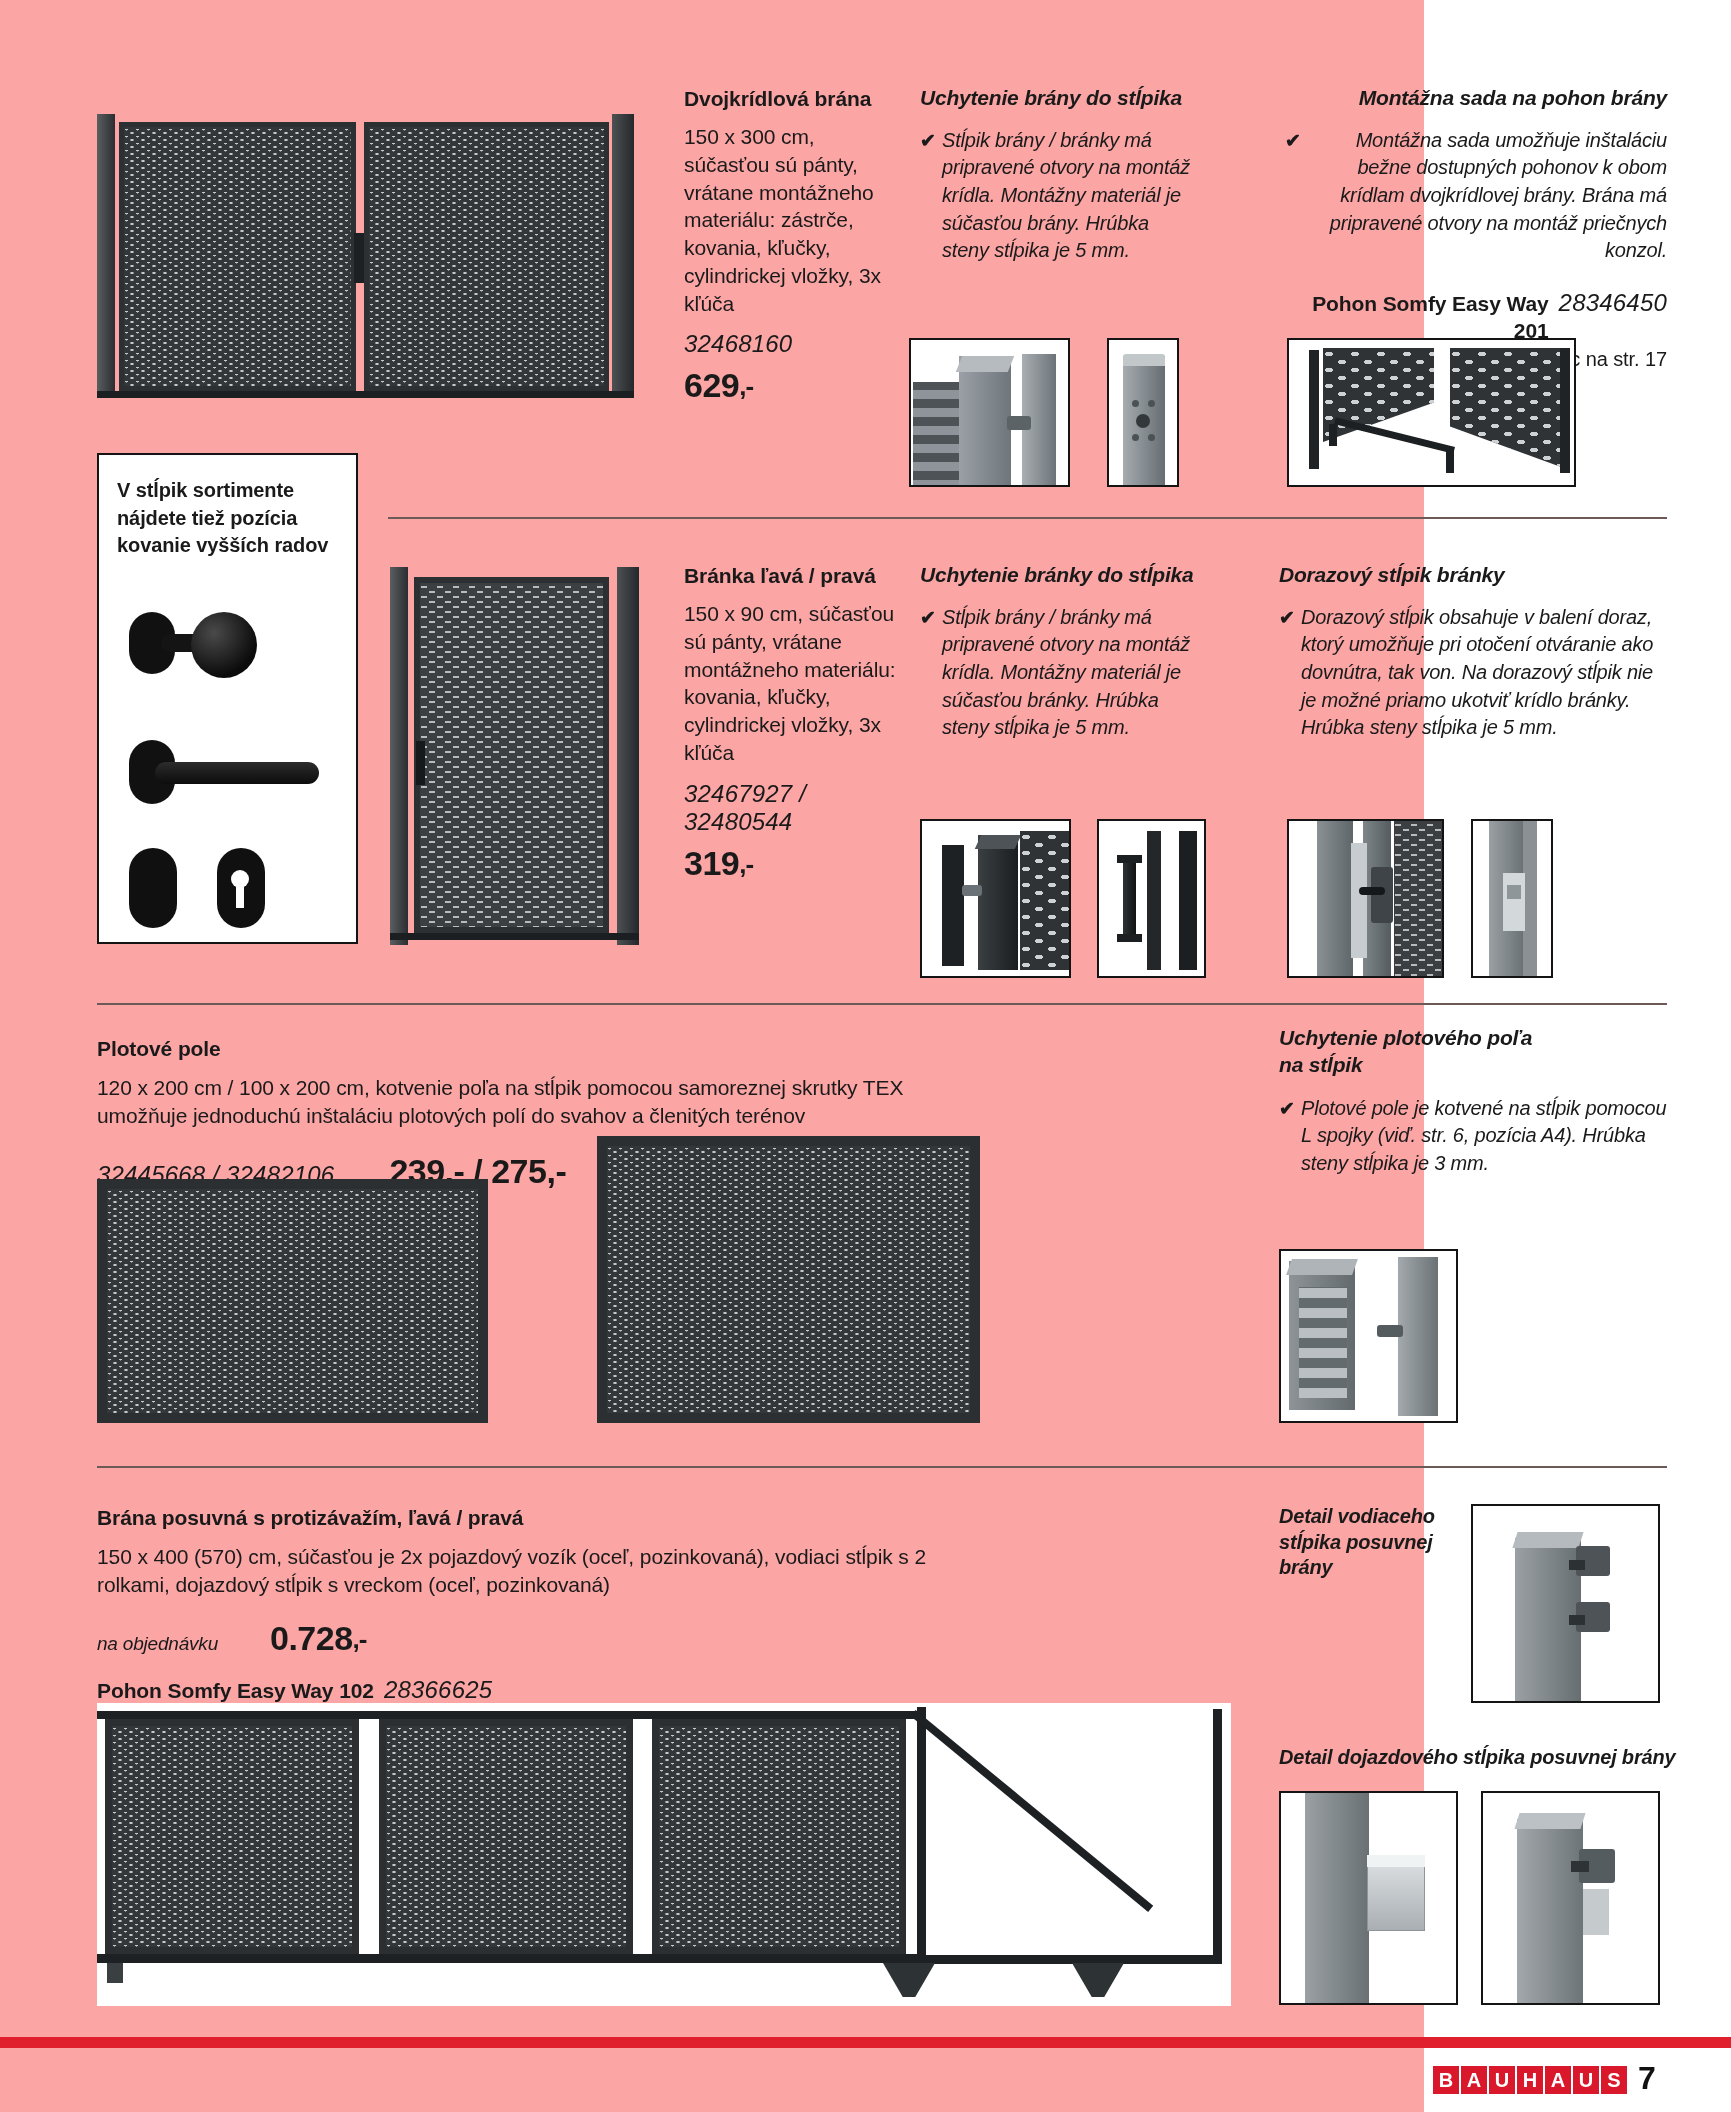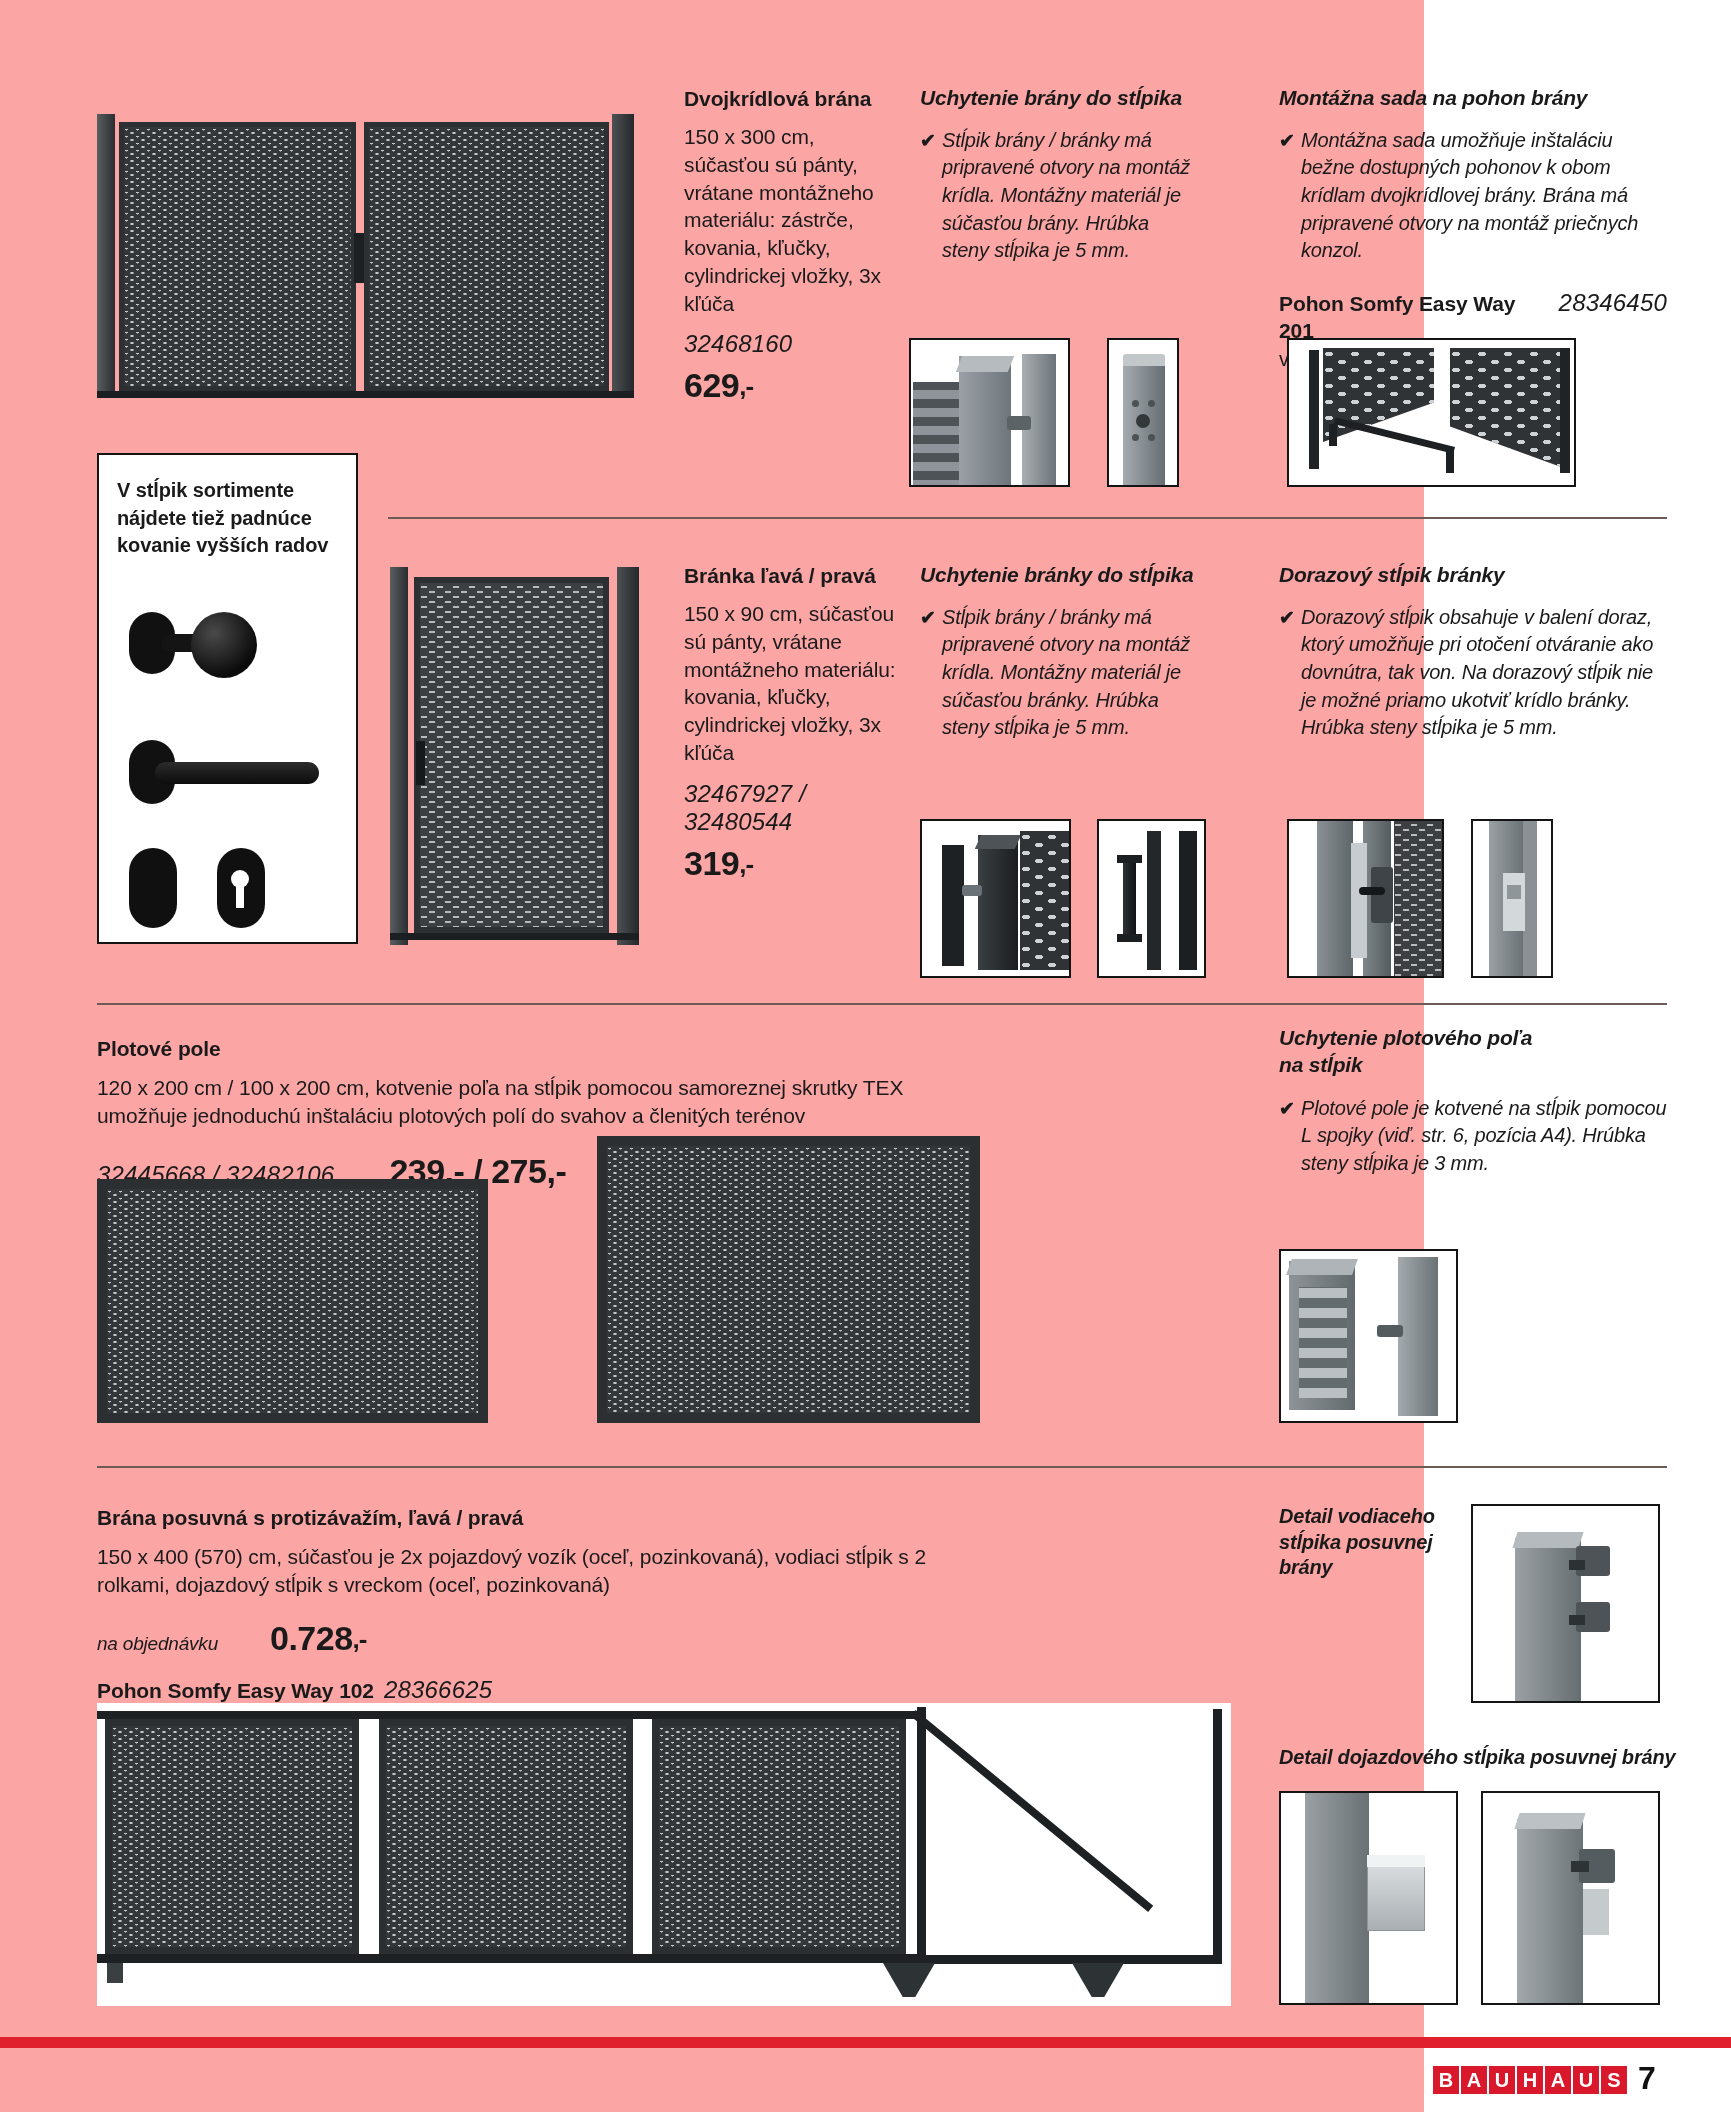--- a/index.html
+++ b/index.html
@@ -89,21 +89,21 @@
   </div>
 
   <div style="position:absolute; left:920px; top:85px; width:279px;">
     <div class="h-italic">Uchytenie brány do stĺpika</div>
     <div class="bullet" style="margin-top:15px;">
       <span class="ck">✔</span>
       <span class="body-it">Stĺpik brány / bránky má pripravené otvory na montáž krídla. Montážny materiál je súčasťou brány. Hrúbka steny stĺpika je 5 mm.</span>
     </div>
   </div>
 
-  <div style="position:absolute; left:1279px; top:85px; width:388px;">
+  <div style="position:absolute; left:1279px; top:85px; width:388px;text-align:right;">
     <div class="h-italic">Montážna sada na pohon brány</div>
     <div class="bullet" style="margin-top:15px;">
       <span class="ck">✔</span>
       <span class="body-it">Montážna sada umožňuje inštaláciu bežne dostupných pohonov k obom krídlam dvojkrídlovej brány. Brána má pripravené otvory na montáž priečnych konzol.</span>
     </div>
     <div style="margin-top:24px; display:flex; align-items:baseline; gap:10px;">
       <span class="h-bold">Pohon Somfy Easy Way 201</span>
       <span class="artno">28346450</span>
     </div>
     <div class="small-note" style="margin-top:4px;">viac na str. 17</div>
@@ -133,21 +133,21 @@
     <div class="mesh-lg" style="position:absolute;left:161px;top:8px;width:111px;height:119px;clip-path:polygon(0 0,100% 0,100% 100%,0 66%);"></div>
     <div style="position:absolute;left:271px;top:8px;width:10px;height:125px;background:#1f2326;"></div>
     <div style="position:absolute;left:44px;top:92px;width:123px;height:7px;background:#1c2022;transform:rotate(14deg);"></div>
     <div style="position:absolute;left:40px;top:84px;width:8px;height:22px;background:#1c2022;"></div>
     <div style="position:absolute;left:157px;top:111px;width:8px;height:22px;background:#1c2022;"></div>
   </div>
 
   <div class="frame" style="position:absolute; left:97px; top:453px; width:261px; height:491px;">
     <div class="h-bold" style="padding:22px 16px 0 18px; font-size:20px; line-height:1.38;">
       <div>V stĺpik sortimente</div>
-      <div>nájdete tiež padnúce</div>
+      <div>nájdete tiež pozícia</div>
       <div>kovanie vyšších radov</div>
     </div>
 
     <div style="position:absolute;left:30px;top:139px;width:199px;height:95px;">
       <div style="position:absolute;left:0;top:18px;width:46px;height:62px;border-radius:23px;background:#111;"></div>
       <div style="position:absolute;left:32px;top:40px;width:55px;height:18px;border-radius:9px;background:#141414;"></div>
       <div style="position:absolute;left:62px;top:18px;width:66px;height:66px;border-radius:50%;background:radial-gradient(circle at 35% 32%,#4a4a4a,#0b0b0b 70%);"></div>
     </div>
 
     <div style="position:absolute;left:30px;top:271px;width:209px;height:90px;">

